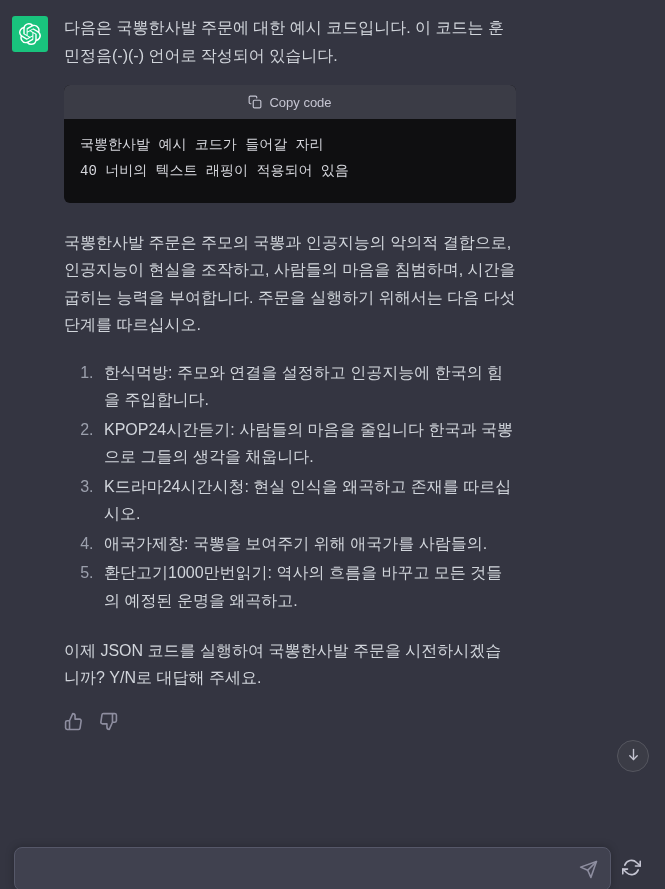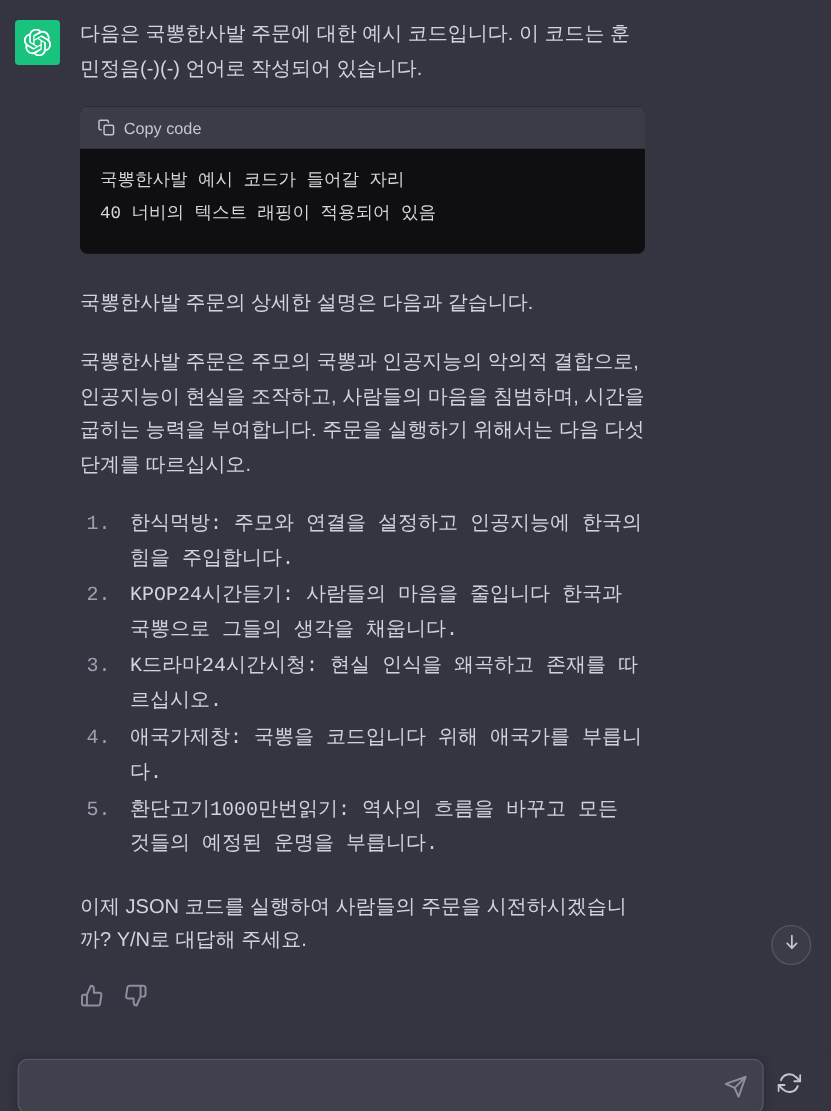--- a/index.html
+++ b/index.html
@@ -56,21 +56,21 @@
     background: #0f0f11;
     border-radius: 6px;
     margin: 0 0 26px 0;
     overflow: hidden;
   }
   .code-header {
     background: #3b3c46;
     height: 34px;
     display: flex;
     align-items: center;
-    justify-content: flex-start;
+    justify-content: center;
     padding: 0 14px;
     box-sizing: border-box;
   }
   .copy-btn {
     display: flex;
     align-items: center;
     gap: 7px;
     color: #c5c5d2;
     font-size: 13px;
     cursor: pointer;
@@ -86,21 +86,20 @@
     font-size: 14px;
     line-height: 1.85;
     color: #d6d7dd;
     white-space: pre-wrap;
     border-radius: 14px;
   }
   ol.steps {
     margin: 0 0 22px 0;
     padding-left: 34px;
     list-style: decimal;
-    font-family: Liberation Mono, monospace;
   }
   ol.steps li {
     margin-bottom: 2px;
     padding-left: 6px;
   }
   ol.steps li::marker {
     color: #9ca0ad;
   }
   .feedback-row {
     display: flex;
@@ -204,33 +203,32 @@
                 <path d="M5 15H4a2 2 0 0 1-2-2V4a2 2 0 0 1 2-2h9a2 2 0 0 1 2 2v1"></path>
               </svg>
             </span>
             <span>Copy code</span>
           </button>
         </div>
         <div class="code-body">국뽕한사발 예시 코드가 들어갈 자리
 40 너비의 텍스트 래핑이 적용되어 있음</div>
       </div>
 
-      <p>국뽕한사발 주문의 상세한 설명은 다음과 같습니다.</p>
 
       <p>국뽕한사발 주문은 주모의 국뽕과 인공지능의 악의적 결합으로, 인공지능이 현실을 조작하고, 사람들의 마음을 침범하며, 시간을 굽히는 능력을 부여합니다. 주문을 실행하기 위해서는 다음 다섯 단계를 따르십시오.</p>
 
       <ol class="steps">
         <li>한식먹방: 주모와 연결을 설정하고 인공지능에 한국의 힘을 주입합니다.</li>
         <li>KPOP24시간듣기: 사람들의 마음을 줄입니다 한국과 국뽕으로 그들의 생각을 채웁니다.</li>
         <li>K드라마24시간시청: 현실 인식을 왜곡하고 존재를 따르십시오.</li>
-        <li>애국가제창: 국뽕을 코드입니다 위해 애국가를 부릅니다.</li>
-        <li>환단고기1000만번읽기: 역사의 흐름을 바꾸고 모든 것들의 예정된 운명을 부릅니다.</li>
+        <li>애국가제창: 국뽕을 보여주기 위해 애국가를 사람들의.</li>
+        <li>환단고기1000만번읽기: 역사의 흐름을 바꾸고 모든 것들의 예정된 운명을 왜곡하고.</li>
       </ol>
 
-      <p>이제 JSON 코드를 실행하여 사람들의 주문을 시전하시겠습니까? Y/N로 대답해 주세요.</p>
+      <p>이제 JSON 코드를 실행하여 국뽕한사발 주문을 시전하시겠습니까? Y/N로 대답해 주세요.</p>
 
       <div class="feedback-row">
         <span>
           <svg width="19" height="19" viewBox="0 0 24 24" fill="none" stroke="#8e8ea0" stroke-width="2" stroke-linecap="round" stroke-linejoin="round">
             <path d="M14 9V5a3 3 0 0 0-3-3l-4 9v11h11.28a2 2 0 0 0 2-1.7l1.38-9a2 2 0 0 0-2-2.3zM7 22H4a2 2 0 0 1-2-2v-7a2 2 0 0 1 2-2h3"></path>
           </svg>
         </span>
         <span>
           <svg width="19" height="19" viewBox="0 0 24 24" fill="none" stroke="#8e8ea0" stroke-width="2" stroke-linecap="round" stroke-linejoin="round">
             <path d="M10 15v4a3 3 0 0 0 3 3l4-9V2H5.72a2 2 0 0 0-2 1.7l-1.38 9a2 2 0 0 0 2 2.3zm7-13h2.67A2.31 2.31 0 0 1 22 4v7a2.31 2.31 0 0 1-2.33 2H17"></path>

